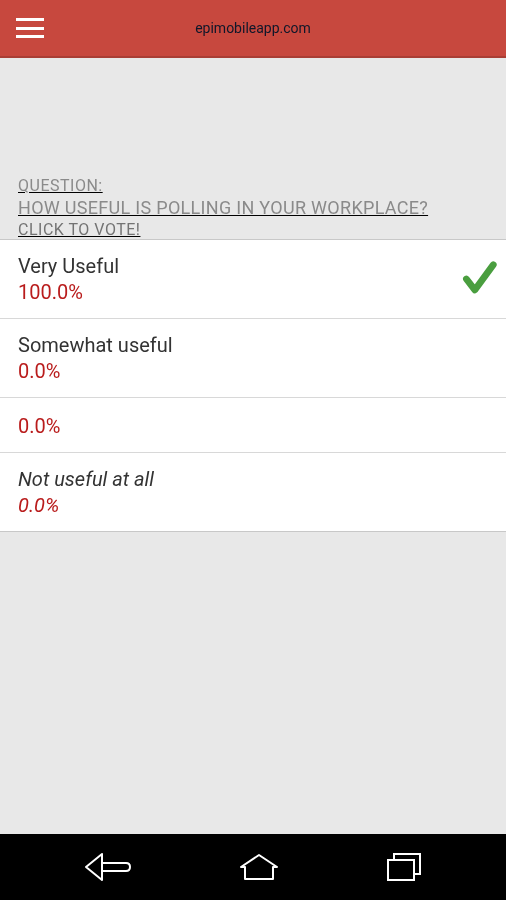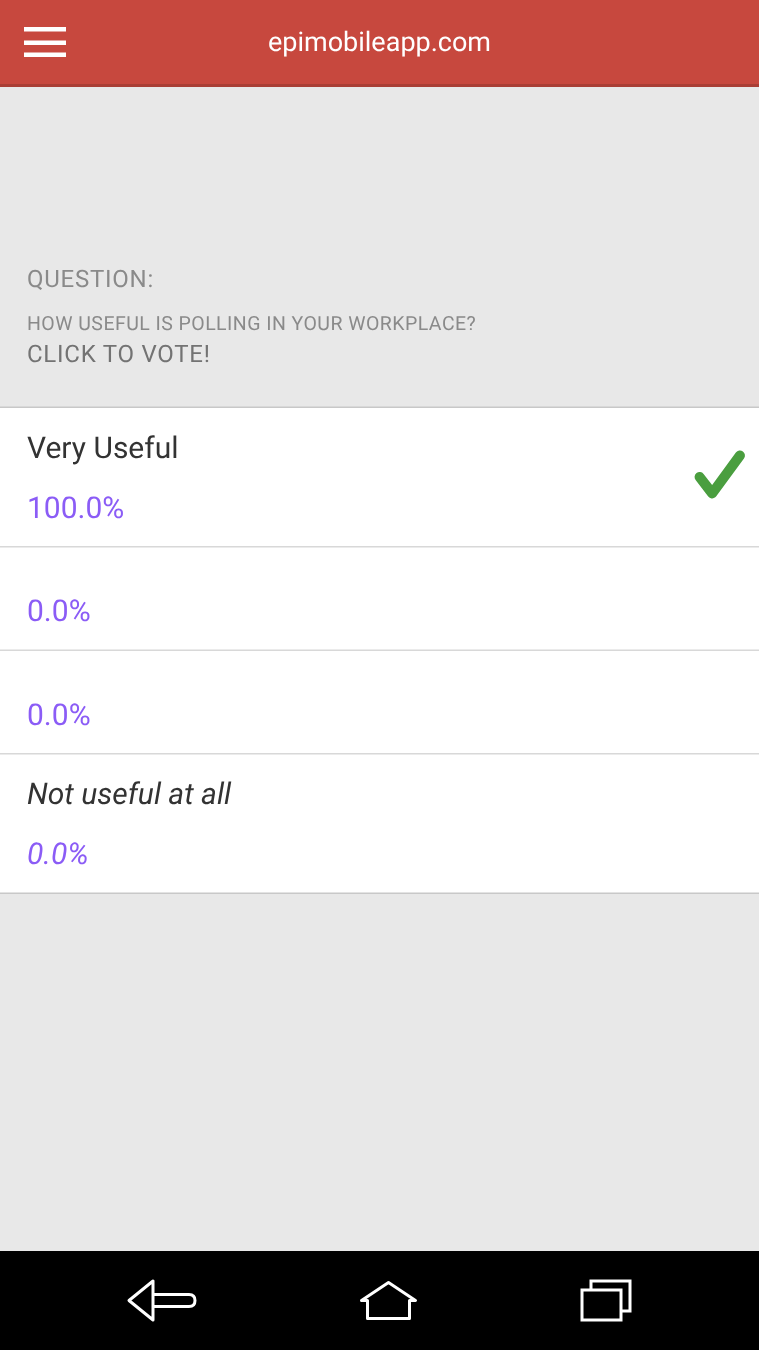--- a/index.html
+++ b/index.html
@@ -32,41 +32,42 @@
       justify-content: space-between;
       cursor: pointer;
     }
     .hamburger span {
       display: block;
       height: 3px;
       background: #fff;
       width: 100%;
     }
     .header-title {
-      color: #ffffff;
-      font-size: 18px;
+      color: #0f172a;
+      font-size: 14px;
       font-weight: 400;
       position: absolute;
       left: 50%;
       transform: translateX(-50%);
     }
     .question-block {
-      padding: 118px 18px 26px 18px;
+      padding: 118px 18px 0 18px;
       background: #e8e8e8;
       border-bottom: 1px solid #c8c8c8;
+      text-decoration: underline;
     }
     .question-label {
       color: #8a8a8a;
       font-size: 16px;
       letter-spacing: 0.5px;
     }
     .question-text {
       color: #8a8a8a;
-      font-size: 13px;
-      margin-top: 14px;
+      font-size: 18px;
+      margin-top: 2px;
       letter-spacing: 0.3px;
     }
     .question-cta {
       color: #737373;
       font-size: 16px;
       margin-top: 2px;
       letter-spacing: 0.5px;
     }
     .options {
       background: #fff;
@@ -85,23 +86,23 @@
     }
     .option-text {
       flex: 1;
     }
     .option-label {
       color: #333;
       font-size: 20px;
       font-weight: 400;
     }
     .option-percent {
-      color: #8b5cf6;
+      color: #b91c1c;
       font-size: 20px;
-      margin-top: 16px;
+      margin-top: 2px;
     }
     .checkmark {
       width: 42px;
       height: 42px;
       margin-right: 4px;
     }
     .nav-bar {
       position: absolute;
       bottom: 0;
       left: 0;
@@ -143,20 +144,21 @@
     <div class="option-text">
       <div class="option-label">Very Useful</div>
       <div class="option-percent">100.0%</div>
     </div>
     <svg class="checkmark" viewBox="0 0 50 50">
       <path d="M10 25 L20 38 L42 8" stroke="#4a9e3f" stroke-width="8" fill="none" stroke-linecap="round" stroke-linejoin="round"></path>
     </svg>
   </div>
   <div class="option-row">
     <div class="option-text">
+      <div class="option-label">Somewhat useful</div>
       <div class="option-percent">0.0%</div>
     </div>
   </div>
   <div class="option-row">
     <div class="option-text">
       <div class="option-percent">0.0%</div>
     </div>
   </div>
   <div class="option-row">
     <div class="option-text">

